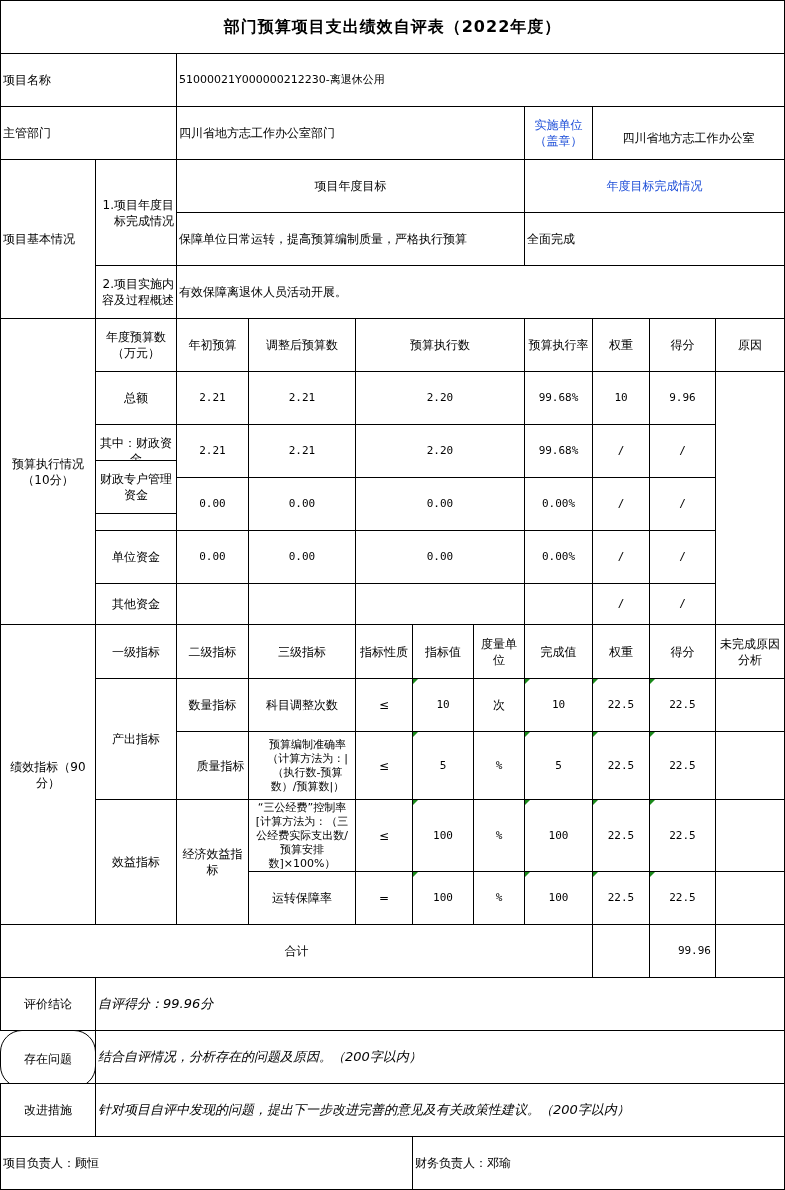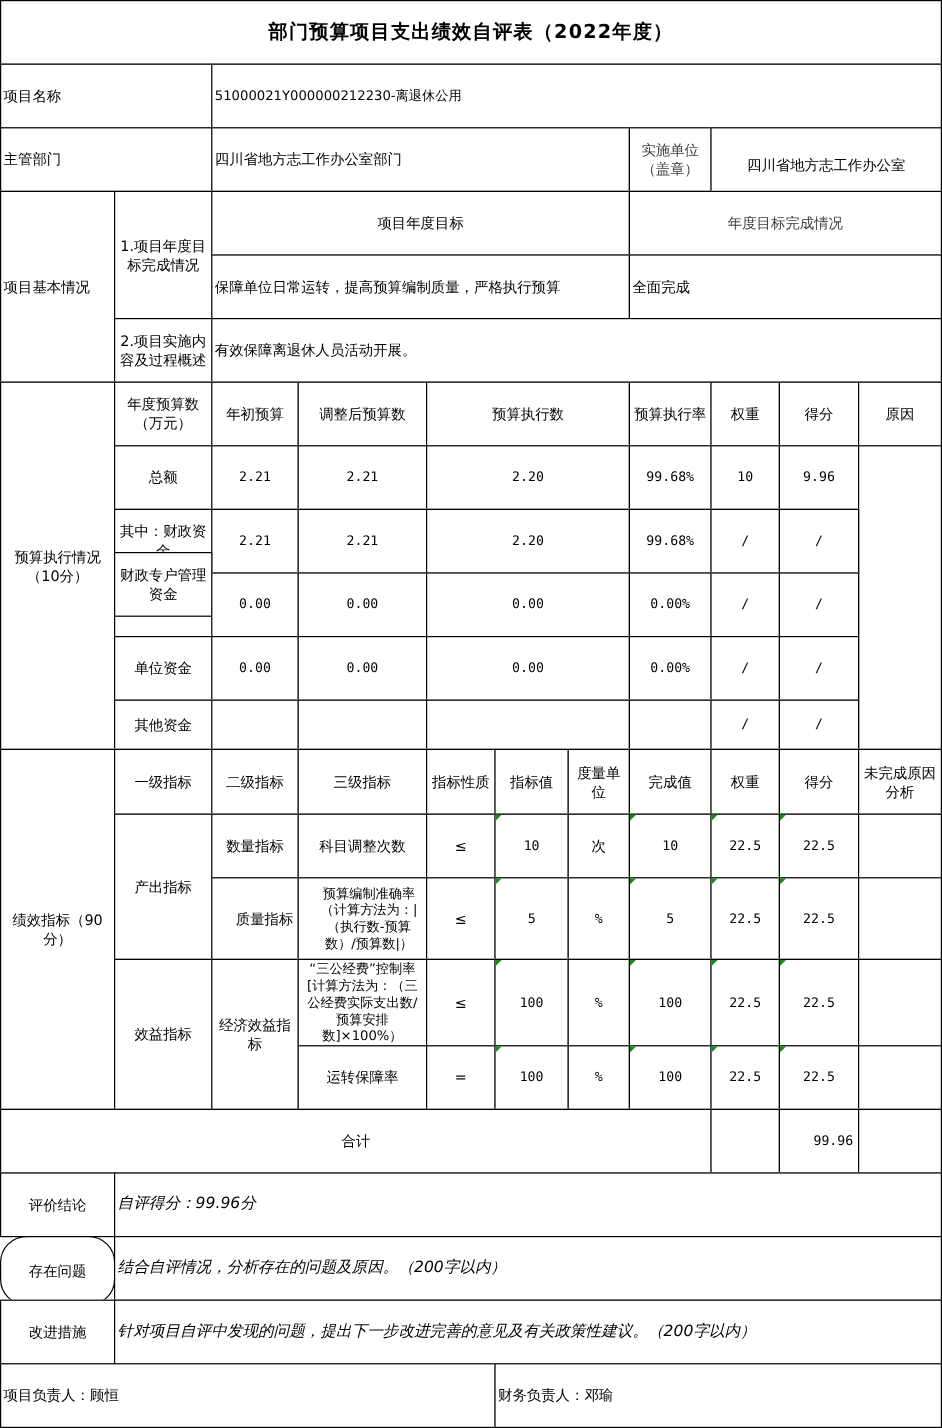--- a/index.html
+++ b/index.html
@@ -1,23 +1,23 @@
 <!DOCTYPE html>
 <html><head>
 <meta charset="utf-8">
 <style>
   html, body { margin:0; padding:0; background:#ffffff; }
   body { width:785px; height:1190px; position:relative; overflow:hidden;
          font-family:"DejaVu Sans", "Liberation Sans", sans-serif; color:#000; }
   .c { position:absolute; box-sizing:border-box; border:1px solid #000;
        display:flex; align-items:center; justify-content:center; text-align:center;
        font-size:12px; line-height:16px; padding:0 2px; background:#fff; }
-  .l { justify-content:flex-start; text-align:center; }
+  .l { justify-content:flex-start; text-align:right; }
   .r { justify-content:flex-end; text-align:right; padding-right:4px; }
-  .gray { color:#404040; }
+  .gray { color:#1d4ed8; }
   .ital { font-style:italic; font-size:13px; }
   .mono { font-family:"DejaVu Sans Mono", "Liberation Mono", monospace; font-size:11px; }
   .title { font-size:16px; font-weight:bold; letter-spacing:1px; }
   .small { font-size:11px; line-height:14px; }
   .tri::before { content:""; position:absolute; left:0; top:0; width:0; height:0;
        border-top:5px solid #1a8a1a; border-right:5px solid transparent; }
 </style>
 </head>
 <body>
 

